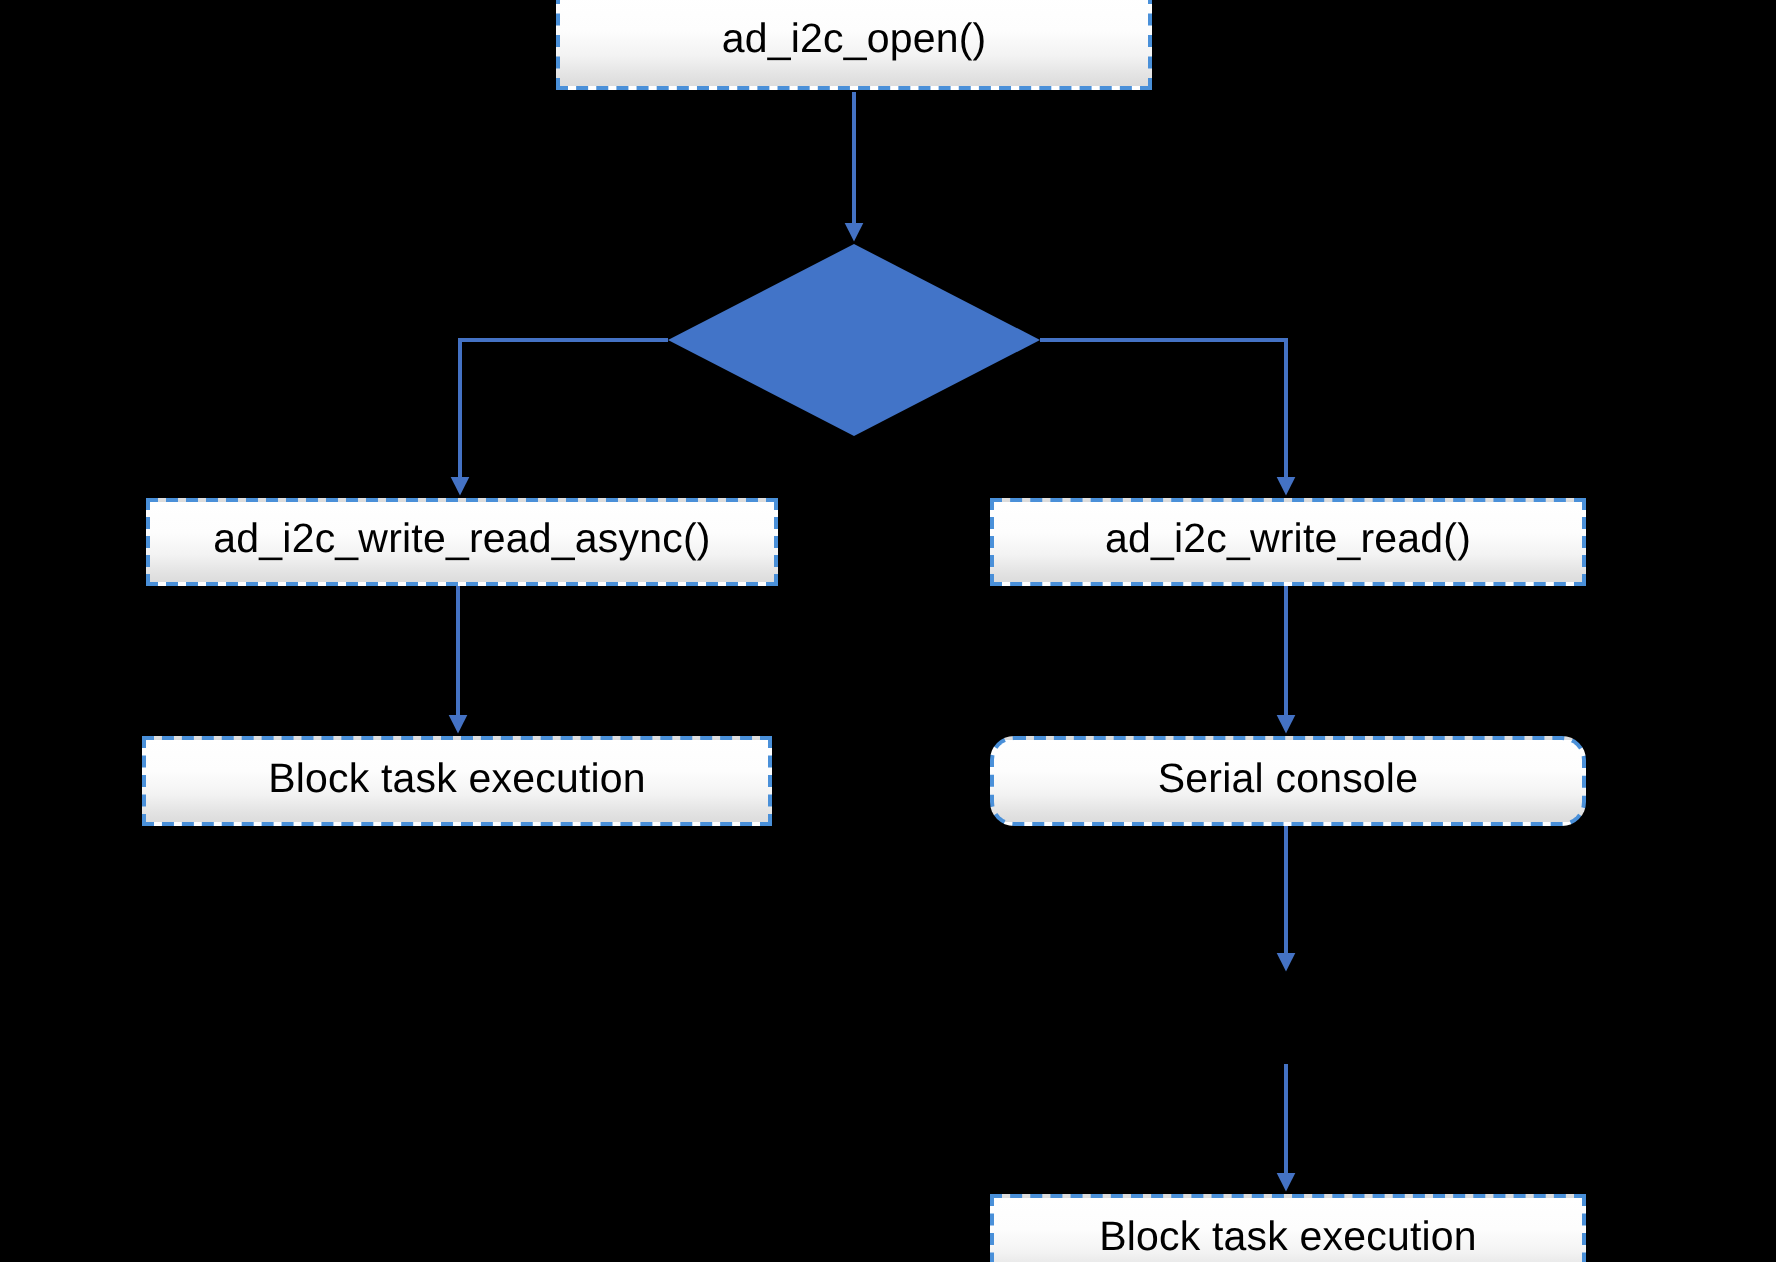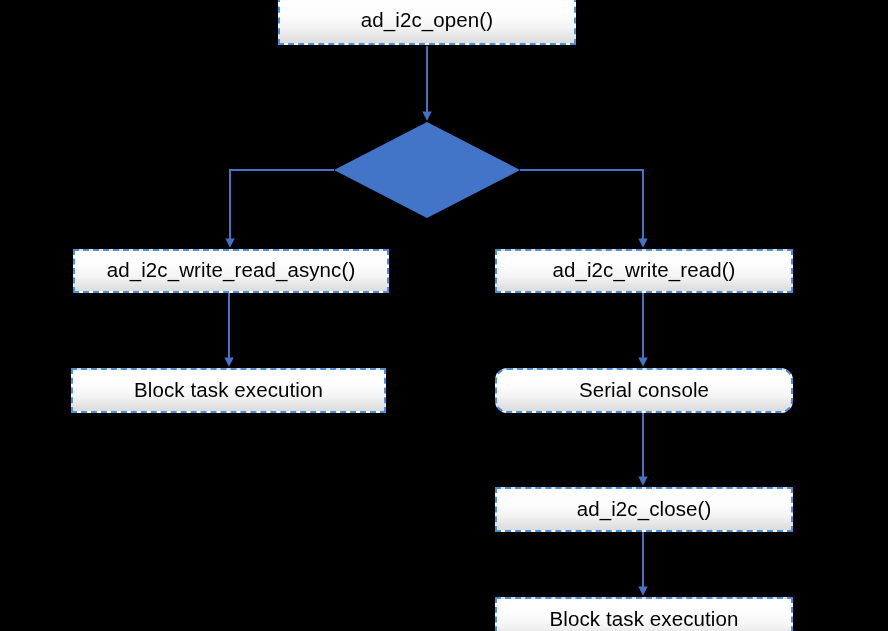--- a/index.html
+++ b/index.html
@@ -87,21 +87,18 @@
   </div>
 
   <div class="node" style="left:495px;top:249px;width:298px;height:44px;text-align:right;">
     <span class="lbl">ad_i2c_write_read()</span>
   </div>
 
   <div class="node" style="left:495px;top:368px;width:298px;height:45px;border-radius:12px;">
     <span class="lbl">Serial console</span>
   </div>
 
-  <div class="node" style="left:495px;top:487px;width:298px;height:45px;">
-    <span class="lbl">ad_i2c_close()</span>
-  </div>
 
   <div class="node" style="left:495px;top:597px;width:298px;height:45px;">
     <span class="lbl">Block task execution</span>
   </div>
 
 </div>
 
 </body></html>

